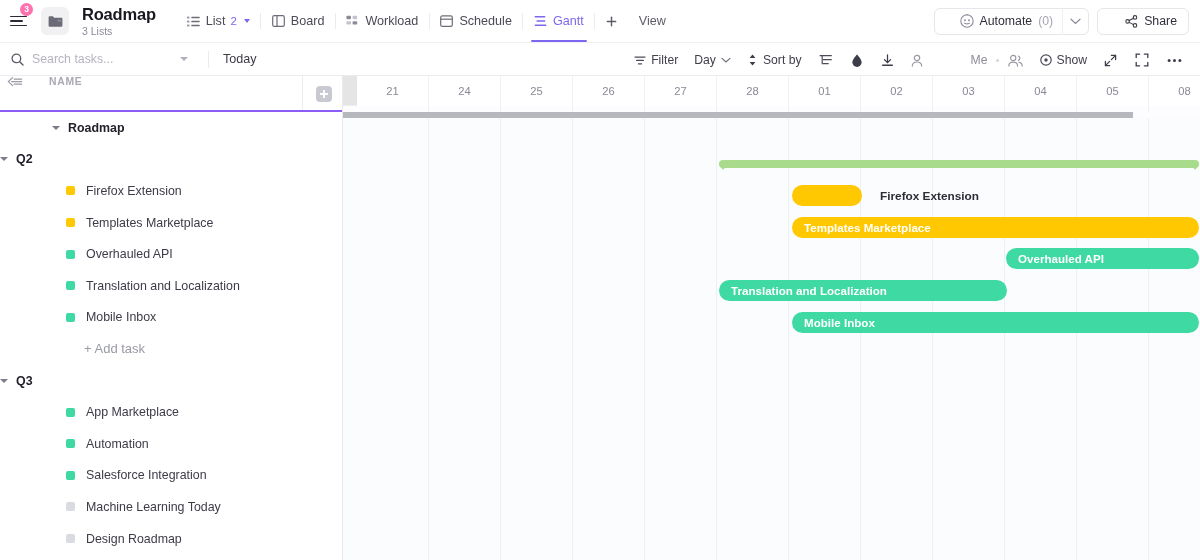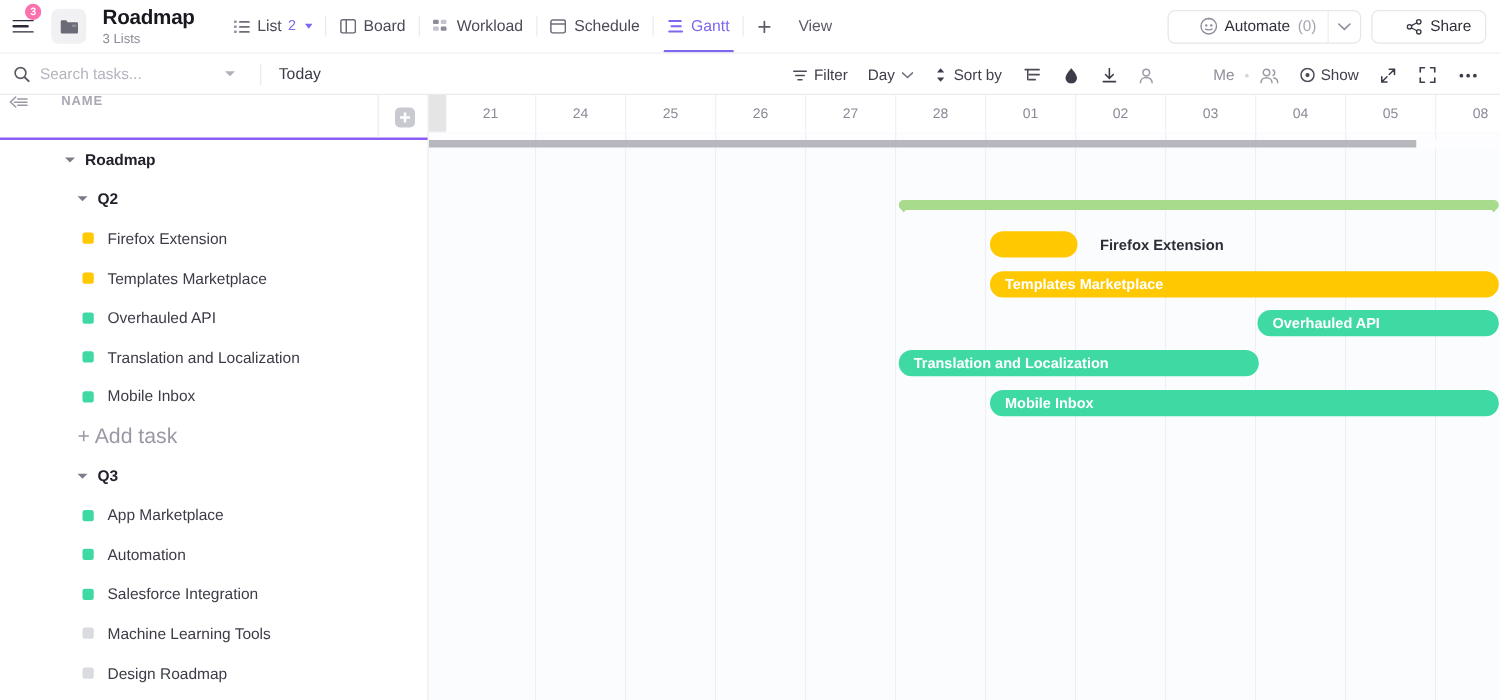--- a/index.html
+++ b/index.html
@@ -167,28 +167,28 @@
 
   .rows { position: relative; }
   .row { height: 31.6px; display: flex; align-items: center; position: relative; }
 
   .twist {
     width: 0; height: 0; border-left: 4px solid transparent;
     border-right: 4px solid transparent; border-top: 4.8px solid #7d7d8a;
     cursor: pointer; flex: 0 0 8px;
   }
   .row-lvl0 { padding-left: 52px; }
-  .row-lvl1 { padding-left: 62px; }
+  .row-lvl1 { }
   .row-lvl2 { padding-left: 66px; }
   .lbl-group {
     font-size: 12.4px; font-weight: 700; color: #22222c; margin-left: 8px;
   }
   .sq { width: 9px; height: 9px; border-radius: 2px; flex: 0 0 9px; }
   .lbl-task { font-size: 12.4px; color: #3c3c48; margin-left: 11px; }
-  .addtask { font-size: 17px; color: #9a9aa6; padding-left: 62px; cursor: pointer; }
+  .addtask { font-size: 13px; color: #9a9aa6; padding-left: 84px; cursor: pointer; }
 
   
   .ganttpane {
     flex: 1 1 auto; height: 484px; position: relative;
     background: #fbfcfe; overflow: hidden;
   }
   .dayhdr {
     height: 30px; position: relative; background: #e5e5e5;
     border-bottom: 1px solid #ededf1;
   }
@@ -540,21 +540,21 @@
         <div class="row row-lvl2">
           <span class="sq" style="background: rgb(63, 217, 164);"></span>
           <span class="lbl-task">Automation</span>
         </div>
         <div class="row row-lvl2">
           <span class="sq" style="background: rgb(63, 217, 164);"></span>
           <span class="lbl-task">Salesforce Integration</span>
         </div>
         <div class="row row-lvl2">
           <span class="sq" style="background: rgb(217, 219, 224);"></span>
-          <span class="lbl-task">Machine Learning Tools</span>
+          <span class="lbl-task">Machine Learning Today</span>
         </div>
         <div class="row row-lvl2">
           <span class="sq" style="background: rgb(217, 219, 224);"></span>
           <span class="lbl-task">Design Roadmap</span>
         </div>
       </div>
   </div>
 
   <div class="ganttpane">
     <div class="dayhdr" id="day-header">

